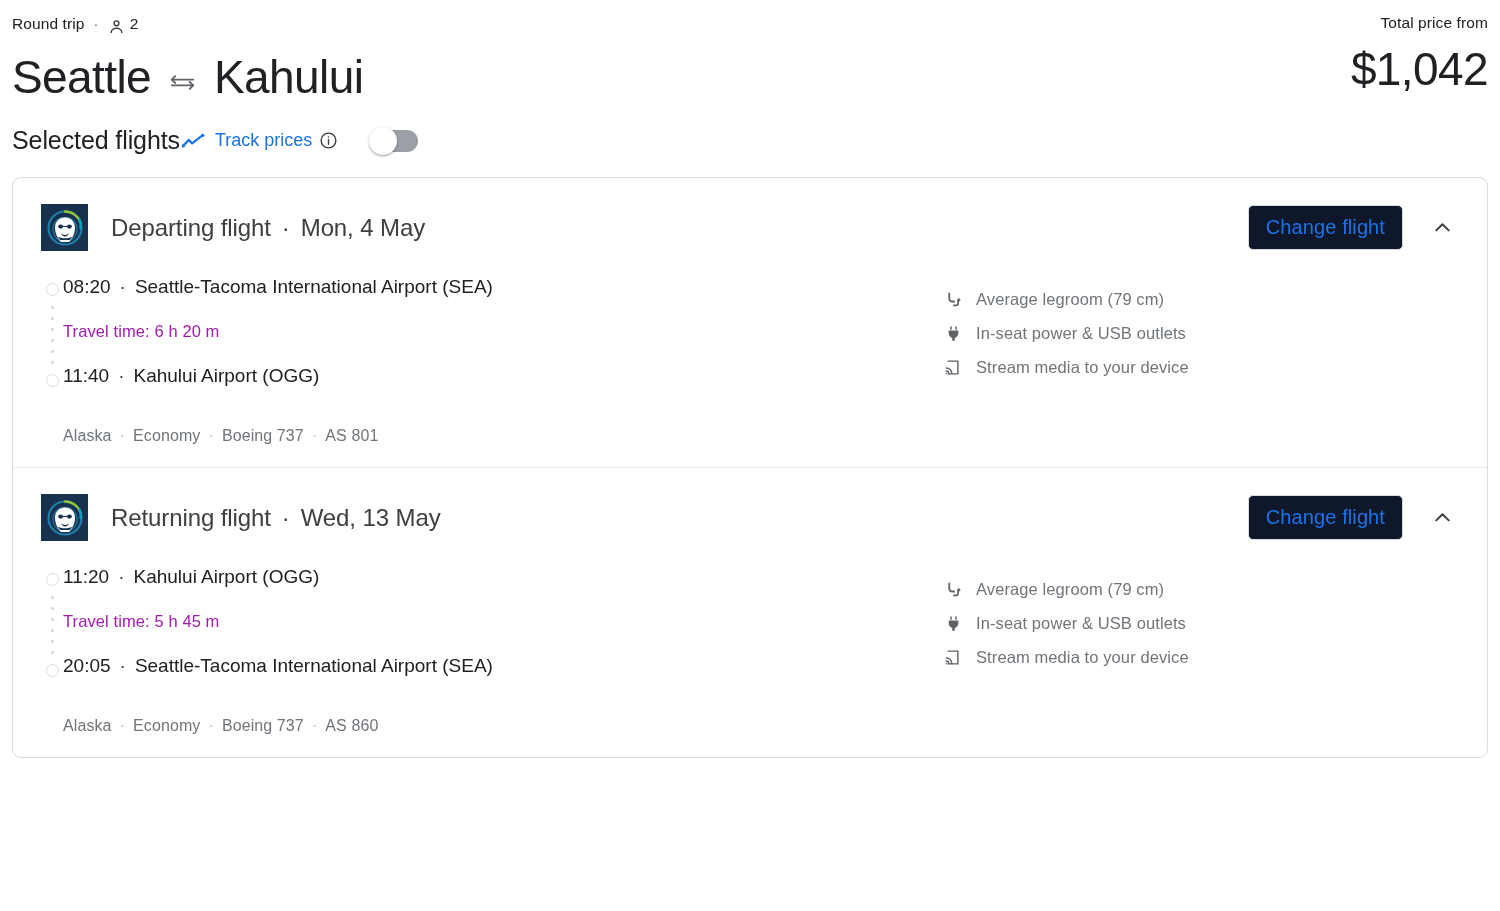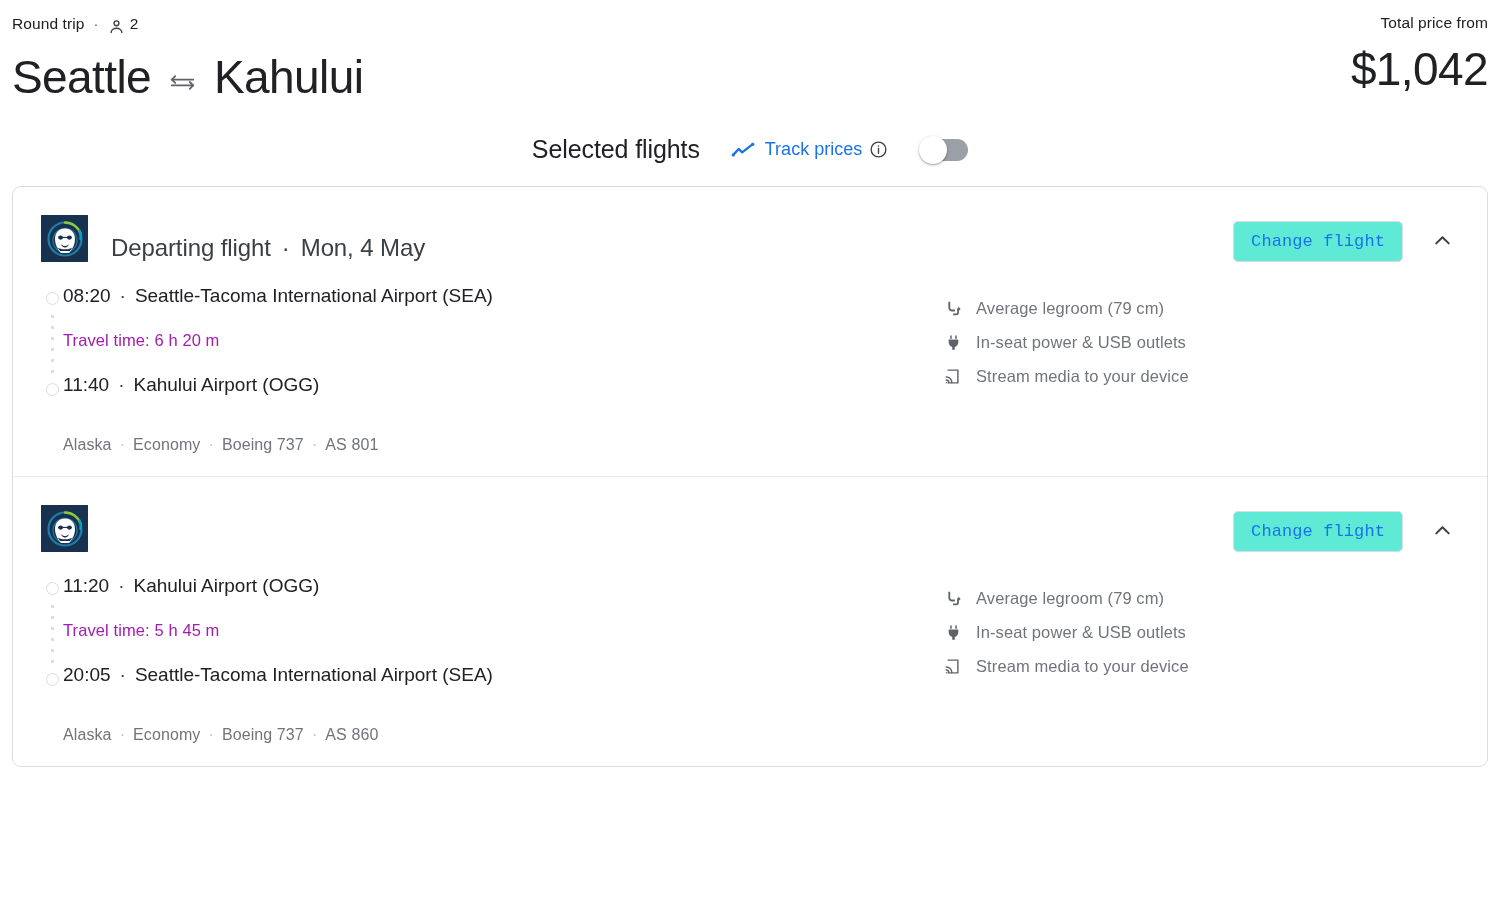--- a/index.html
+++ b/index.html
@@ -87,25 +87,24 @@
     font-weight: 400;
     letter-spacing: -0.6px;
     margin-top: 12px;
     line-height: 1.12;
     color: #202124;
   }
 
   
   .subbar {
     display: flex;
-    justify-content: center;
-    align-items: center;
-    margin-top: 28px;
+    justify-content: flex-start;
+    align-items: center;
+    margin-top: 19px;
     height: 36px;
-    gap: 30px;
   }
   .subbar-title {
     font-size: 25px;
     font-weight: 400;
     letter-spacing: -0.1px;
     color: #202124;
   }
   .track-wrap {
     display: flex;
     align-items: center;
@@ -153,21 +152,21 @@
     border: 1px solid #dadce0;
     border-radius: 9px;
     background: #fff;
     overflow: hidden;
   }
 
   .leg + .leg { border-top: 1px solid #e8eaed; }
 
   .leg-head {
     display: flex;
-    align-items: flex-end;
+    align-items: center;
     padding: 25px 24px 0 28px;
     height: 75px;
   }
 
   .airline-logo {
     width: 47px; height: 47px;
     flex: 0 0 47px;
     border-radius: 1px;
     overflow: hidden;
     background: #1b3a5c;
@@ -183,24 +182,24 @@
     color: #3c4043;
     white-space: nowrap;
   }
   .leg-title .mid-dot { margin: 0 11px; color:#3c4043; }
 
   .leg-head-spacer { flex: 1 1 auto; }
 
   .change-btn {
     border: 1px solid #dadce0;
     border-radius: 5px;
-    background: #5eead4;
+    background: #0f172a;
     color: #1a73e8;
-    font-size: 17px;
-    font-family: Liberation Mono, monospace;
+    font-size: 20px;
+    font-family: Liberation Sans, sans-serif;
     letter-spacing: .1px;
     padding: 10px 17px;
     cursor: pointer;
     white-space: nowrap;
   }
 
   .collapse-btn {
     width: 42px; height: 42px;
     margin-left: 18px;
     background: none;
@@ -490,20 +489,23 @@
             <circle cx="24" cy="25.5" r="12" fill="none" stroke="#2a8fb8" stroke-width="1.3" opacity=".7"></circle>
             <path d="M24 13.5c6.2 0 10 4.6 10 10.5 0 4.4-1.6 8-3.3 10.6-.9 1.4-2 2.6-2.6 3.4h-8.2c-.7-.9-1.8-2.1-2.7-3.6C15.5 31.7 14 28.2 14 24c0-5.9 3.8-10.5 10-10.5z" fill="#fff"></path>
             <ellipse cx="19.6" cy="22.6" rx="2.5" ry="2.1" fill="#18314f"></ellipse>
             <ellipse cx="28.4" cy="22.6" rx="2.5" ry="2.1" fill="#18314f"></ellipse>
             <rect x="21.9" y="21.9" width="4.2" height="1.1" fill="#18314f"></rect>
             <path d="M20 29c1.3 1.5 2.5 2.1 4 2.1s2.7-.6 4-2.1c-.6 2.2-2 3.4-4 3.4s-3.4-1.2-4-3.4z" fill="#18314f"></path>
             <path d="M16.6 32.5c1 1.4 1.9 2.6 2.5 3.6h9.8c.6-1 1.5-2.2 2.5-3.6-1.6 1.1-4.2 1.8-7.4 1.8s-5.8-.7-7.4-1.8z" fill="#18314f"></path>
           </svg>
         </span>
 
+        <div class="leg-title">
+          <span>Returning flight</span><span class="mid-dot">·</span><span>Wed, 13 May</span>
+        </div>
 
         <div class="leg-head-spacer"></div>
 
         <button class="change-btn">Change flight</button>
 
         <button class="collapse-btn">
           <span>
             <svg width="23" height="23" viewBox="0 0 24 24" fill="none" stroke="#3c4043" stroke-width="2.1" stroke-linecap="round" stroke-linejoin="round">
               <path d="M5.5 15 12 8.6 18.5 15"></path>
             </svg>

